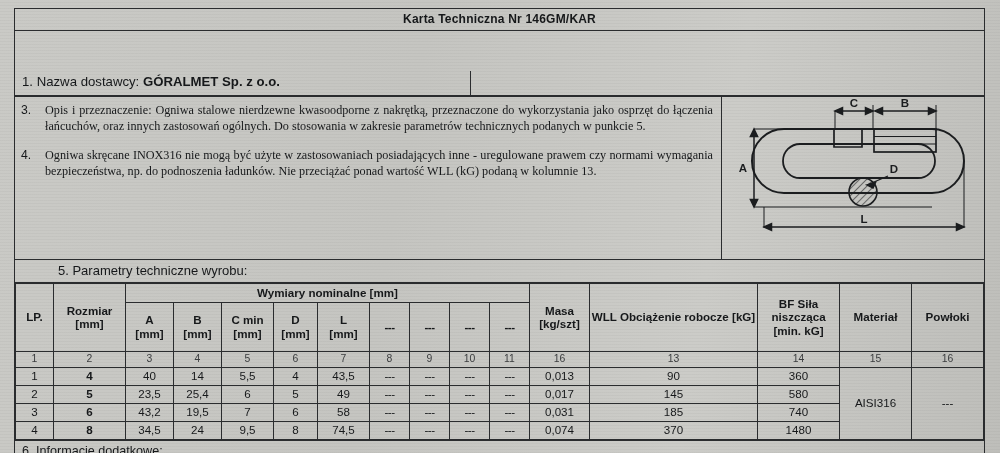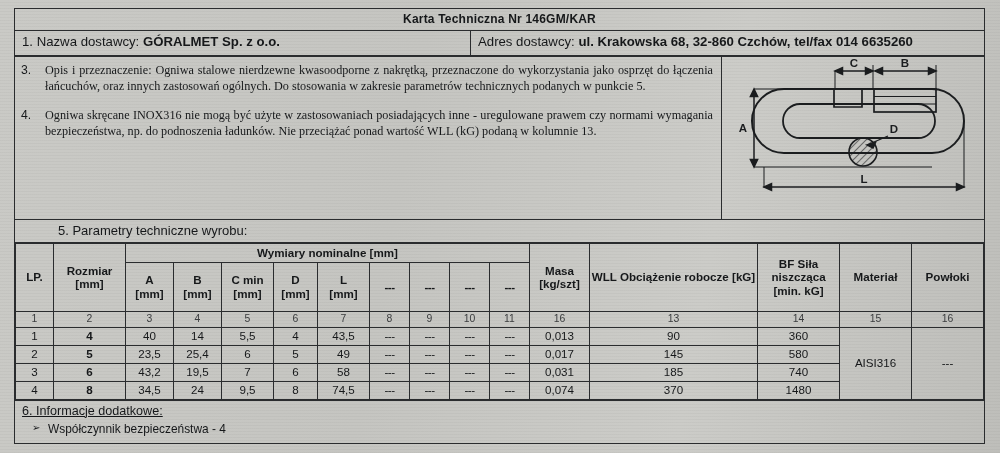--- a/index.html
+++ b/index.html
@@ -23,21 +23,21 @@
   }
   .row{display:flex;border-bottom:1.5px solid #2a2c2e;box-sizing:border-box;}
   .row:last-child{border-bottom:none;}
 
   
   .title{
     text-align:center;font-weight:bold;font-size:12px;
     padding:3px 0 4px;letter-spacing:.2px;
   }
   
-  .cellpad{padding:3px 7px 4px;font-size:13.2px;line-height:1.25;}
+  .cellpad{padding:3px 7px 4px;font-size:13.2px;line-height:1.25;margin-top:40px;}
   .c-left{width:456px;border-right:1.5px solid #2a2c2e;box-sizing:border-box;}
   .c-right{flex:1;box-sizing:border-box;}
   b.st{font-weight:bold;}
 
   
   .descwrap{display:flex;}
   .desc{
     width:707px;border-right:1.5px solid #2a2c2e;box-sizing:border-box;
     padding:5px 8px 6px 6px;
   }
@@ -87,24 +87,20 @@
 <div class="sheet">
 
   <div class="row">
     <div class="title" style="width:100%;">Karta Techniczna Nr 146GM/KAR</div>
   </div>
 
   <div class="row">
     <div class="c-left cellpad">
       <span>1. Nazwa dostawcy:</span>
       <b class="st">GÓRALMET Sp. z o.o.</b>
-    </div>
-    <div class="c-right cellpad">
-      <span>Adres dostawcy:</span>
-      <b class="st">ul. Krakowska 68, 32-860 Czchów, tel/fax 014 6635260</b>
     </div>
   </div>
 
   <div class="row">
     <div class="c-right"></div>
   </div>
 
   <div class="row descwrap">
     <div class="desc">
 

